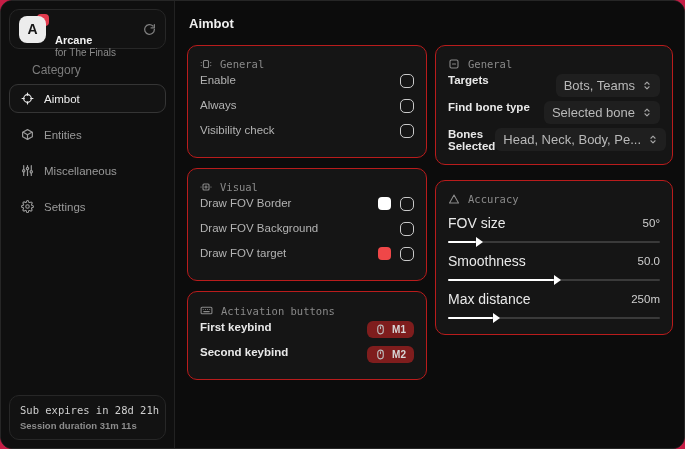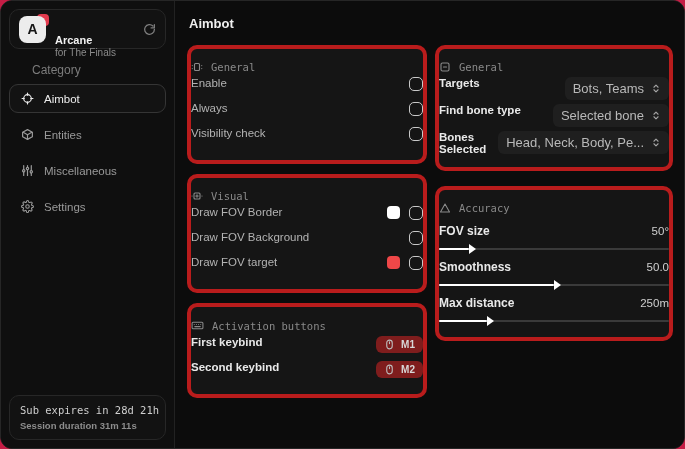--- a/index.html
+++ b/index.html
@@ -61,22 +61,22 @@
   }
   .status-line1{font-family:"DejaVu Sans Mono", monospace;font-size:10.5px;color:#cfcfcf;margin-bottom:4px;white-space:nowrap;}
   .status-line2{font-size:9.5px;color:#8d8d8d;font-weight:bold;white-space:nowrap;}
   
   .main{flex:1;padding:12px;box-sizing:border-box;background:#0c0c0c;}
   .page-title{font-size:13px;font-weight:bold;color:#f0f0f0;margin:3px 0 14px 2px;}
   .columns{display:flex;gap:8px;align-items:flex-start;}
   .col-left{width:240px;display:flex;flex-direction:column;gap:10px;box-sizing:border-box;}
   .col-right{width:238px;display:flex;flex-direction:column;gap:15px;box-sizing:border-box;}
   .card{
-    background:#151515;border:4px solid #b91c1c;border-radius:10px;
-    padding:10px 0 12px;box-sizing:border-box;width:100%;
+    background:#151515;border:1px solid #b91c1c;border-radius:10px;
+    padding:10px 12px 12px;box-sizing:border-box;width:100%;
   }
   .card-title{
     display:flex;align-items:center;gap:8px;
     font-family:"DejaVu Sans Mono", monospace;
     font-size:10.5px;color:#8a8a8a;margin:2px 0 4px;
   }
   .card-title .cicon{display:flex;color:#8a8a8a;}
   .row{display:flex;align-items:flex-start;min-height:21px;margin-top:4px;}
   .row-label{flex:1;font-size:11.5px;color:#b3b3b3;}
   .row-label.bold{color:#e9e9e9;font-weight:bold;}
@@ -95,21 +95,21 @@
   .badge .micon{display:flex;color:#bdbdbd;}
   .select-btn{
     display:flex;align-items:center;gap:7px;
     background:#1f1f1f;border-radius:6px;padding:4px 8px;
     color:#b9b9b9;font-size:13px;cursor:pointer;white-space:nowrap;
   }
   .select-btn .sicon{display:flex;color:#a5a5a5;}
   
   .acc-row{margin-top:10px;}
   .acc-head{display:flex;align-items:center;}
-  .acc-label{flex:1;font-size:12px;font-weight:bold;color:#e9e9e9;}
+  .acc-label{flex:1;font-size:14px;font-weight:normal;color:#e9e9e9;}
   .acc-value{font-size:11.5px;color:#cfcfcf;}
   .slider{position:relative;height:2px;background:#3a3a3a;border-radius:2px;margin:10px 0 3px;cursor:pointer;}
   .slider-fill{position:absolute;left:0;top:0;height:2px;background:#ffffff;border-radius:2px;}
   .slider-thumb{
     position:absolute;right:-7px;top:-4px;width:0;height:0;
     border-left:7px solid #ffffff;
     border-top:5px solid transparent;border-bottom:5px solid transparent;
   }
 </style>
 </head>

